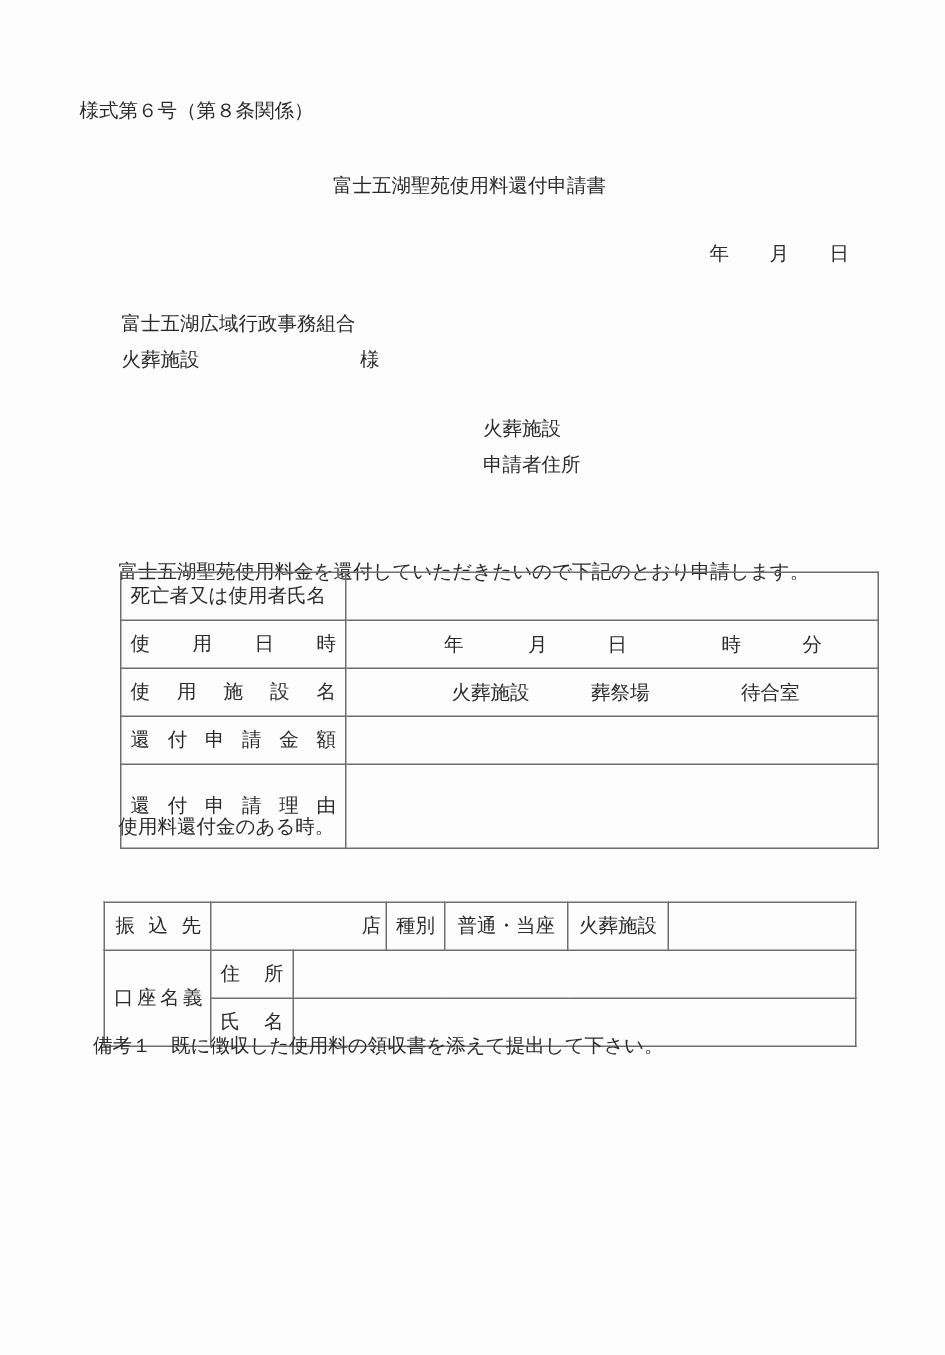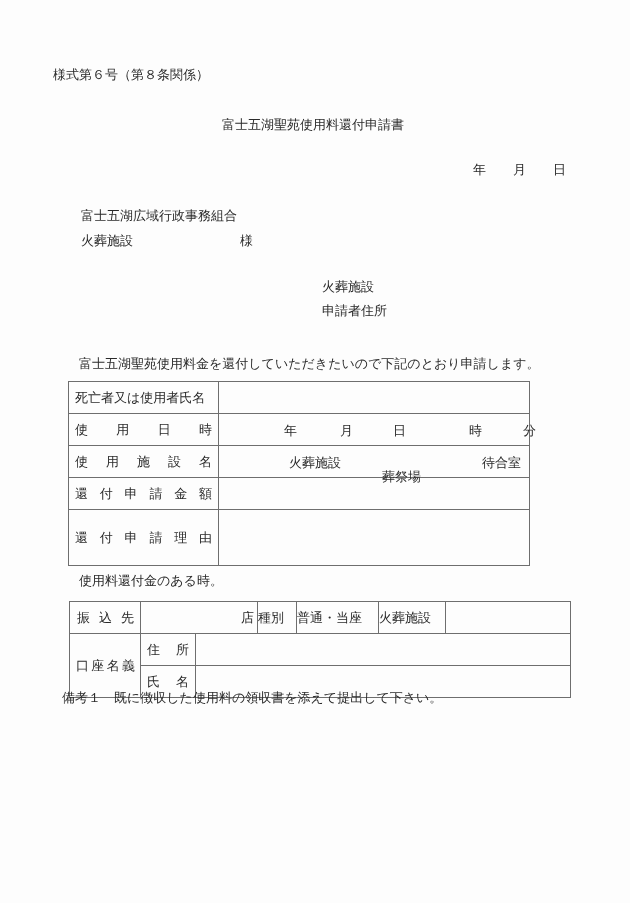--- a/index.html
+++ b/index.html
@@ -6,21 +6,21 @@
   body {
     width: 630px; height: 903px; background: #fdfdfd; position: relative;
     font-family: "DejaVu Serif", "Liberation Serif", serif;
     color: #2a2a2a; font-size: 13px; overflow: hidden;
   }
   .abs { position: absolute; white-space: nowrap; line-height: 1; }
   .t { position: absolute; border-collapse: collapse; table-layout: fixed; }
   .t td { border: 1px solid #6e6e6e; padding: 0; font-size: 13px; line-height: 1; vertical-align: middle; }
   .spread { display: flex; justify-content: space-between; padding: 0 6px 0 6px; }
   .spread span { display: inline-block; }
-  .center { }
+  .center { text-align: center; }
   .right { text-align: right; padding-right: 3px !important; }
 </style>
 </head>
 <body>
 
 <div class="abs" style="left:53px; top:68px;">様式第６号（第８条関係）</div>
 
 <div class="abs" style="left:222px; top:118px;">富士五湖聖苑使用料還付申請書</div>
 
 <div>
@@ -29,23 +29,23 @@
   <span class="abs" style="left:553px; top:163px;">日</span>
 </div>
 
 <div class="abs" style="left:81px; top:209px;font-family:Liberation Serif, serif;">富士五湖広域行政事務組合</div>
 <div class="abs" style="left:81px; top:234px;">火葬施設</div>
 <div class="abs" style="left:240px; top:234px;">様</div>
 
 <div class="abs" style="left:322px; top:280px;">火葬施設</div>
 <div class="abs" style="left:322px; top:304px;">申請者住所</div>
 
-<div class="abs" style="left:79px; top:357px;">富士五湖聖苑使用料金を還付していただきたいので下記のとおり申請します。</div>
+<div class="abs" style="left:79px; top:375px;">富士五湖聖苑使用料金を還付していただきたいので下記のとおり申請します。</div>
 
-<table class="t" style="left:68px; top:381px; width:462px;">
+<table class="t" style="left:80px; top:381px; width:506px;">
   <colgroup>
       <col style="width:150px">
       <col>
     </colgroup>
   <tbody>
       <tr style="height:32px;">
     <td style="padding-left:6px;">
       <span>死亡者又は使用者氏名</span>
     </td>
     <td></td>
@@ -72,21 +72,21 @@
       <div class="spread">
         <span>使</span>
         <span>用</span>
         <span>施</span>
         <span>設</span>
         <span>名</span>
       </div>
     </td>
     <td style="position:relative;">
       <span class="abs" style="left:70px; top:10px;">火葬施設</span>
-      <span class="abs" style="left:163px; top:10px;margin-top:14px;">葬祭場</span>
+      <span class="abs" style="left:163px; top:10px;">葬祭場</span>
       <span class="abs" style="left:243px; top:10px;margin-left:20px;">待合室</span>
     </td>
   </tr>
   <tr style="height:32px;">
     <td>
       <div class="spread">
         <span>還</span>
         <span>付</span>
         <span>申</span>
         <span>請</span>
@@ -105,21 +105,21 @@
         <span>請</span>
         <span>理</span>
         <span>由</span>
       </div>
     </td>
     <td></td>
   </tr>
 </tbody>
   </table>
 
-<div class="abs" style="left:79px; top:574px;">使用料還付金のある時。</div>
+<div class="abs" style="left:79px; top:545px;">使用料還付金のある時。</div>
 
 <table class="t" style="left:69px; top:601px; width:502px;">
   <colgroup>
     <col style="width:71px">
       <col style="width:55px">
       <col style="width:62px">
     <col style="width:39px">
       <col style="width:82px">
       <col style="width:67px">
       <col>

